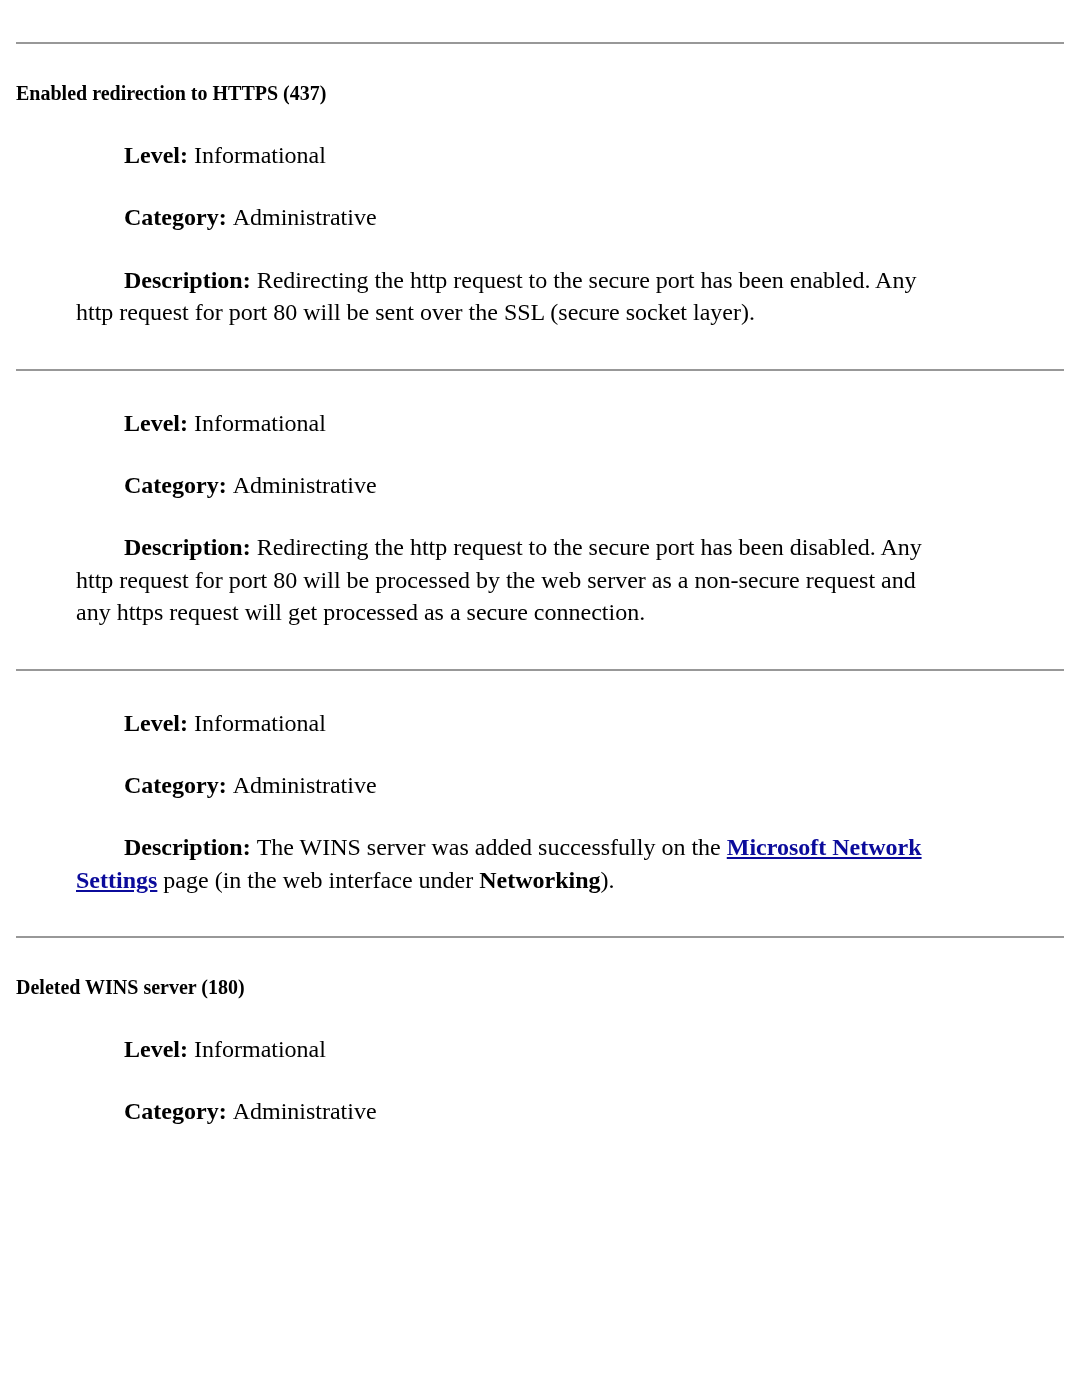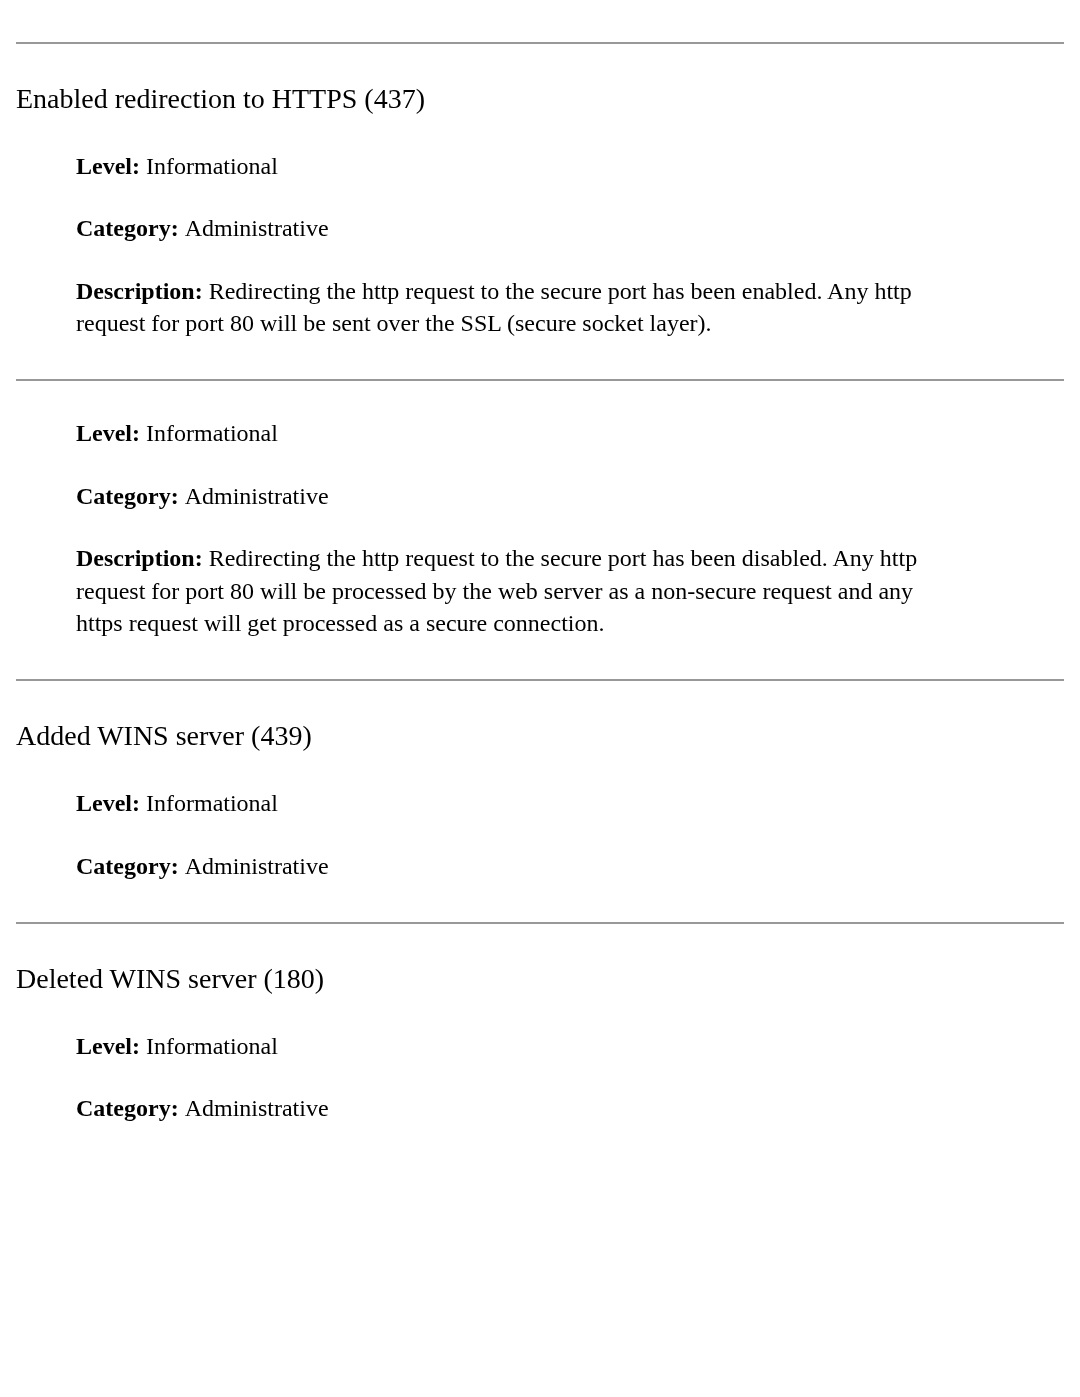--- a/index.html
+++ b/index.html
@@ -16,36 +16,37 @@
   }
   hr.rule {
     border: none;
     border-top: 2px solid #989898;
     margin: 40px 0 36px 0;
   }
   hr.rule.first {
     margin-top: 42px;
   }
   h3.entry-title {
-    font-size: 28px;
-    font-weight: normal;
+    font-size: 20px;
+    font-weight: bold;
     margin: 0 0 32px 0;
     line-height: 1.35;
   }
   .fields {
     margin: 0 0 0 60px;
   }
   .field {
     font-size: 24px;
     line-height: 1.35;
     margin: 0 0 30px 0;
     max-width: 850px;
   }
   .field .label {
     font-weight: bold;
+    margin-left: 48px;
   }
   .field .label::after {
     content: " ";
   }
   .desc-link {
     color: #0b0b9b;
     text-decoration: underline;
     font-weight: bold;
   }
   .desc-bold {
@@ -86,27 +87,29 @@
       </p>
       <p class="field">
         <span class="label">Description:</span><span>Redirecting the http request to the secure port has been disabled. Any http request for port 80 will be processed by the web server as a non-secure request and any https request will get processed as a secure connection.</span>
       </p>
     </div>
   </section>
 
   <hr class="rule">
 
   <section class="entry">
-    <h3 class="entry-title">Added WINS server (439)</h3>
     <div class="fields">
       <p class="field">
         <span class="label">Level:</span><span>Informational</span>
       </p>
       <p class="field">
         <span class="label">Category:</span><span>Administrative</span>
+      </p>
+      <p class="field">
+        <span class="label">Description:</span><span>The WINS server was added successfully on the <a class="desc-link" href="#">Microsoft Network Settings</a> page (in the web interface under <span class="desc-bold">Networking</span>).</span>
       </p>
     </div>
   </section>
 
   <hr class="rule">
 
   <section class="entry">
     <h3 class="entry-title">Deleted WINS server (180)</h3>
     <div class="fields">
       <p class="field">

